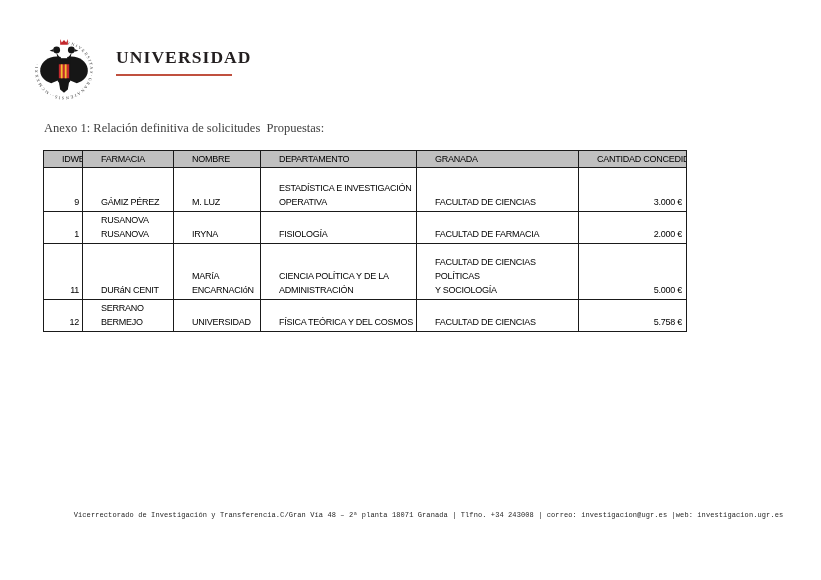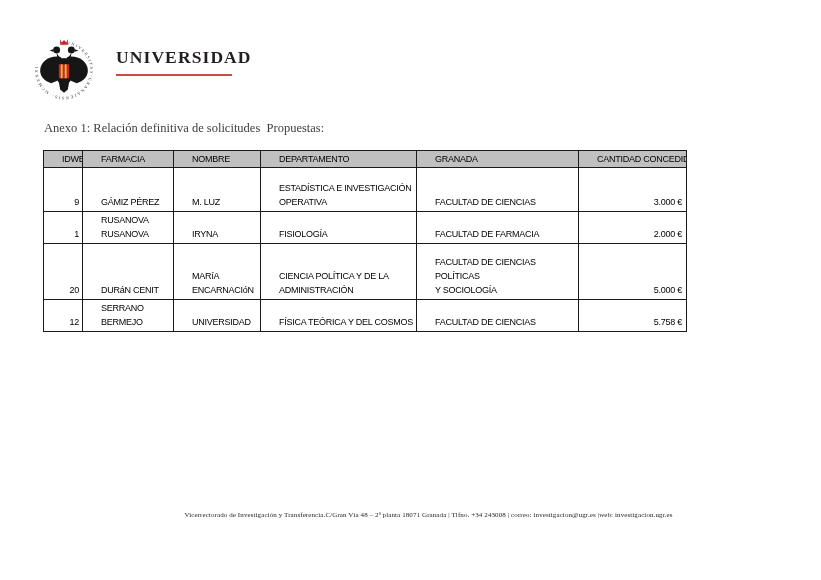--- a/index.html
+++ b/index.html
@@ -80,21 +80,21 @@
   .doc-table td.cell-cantidad{ text-align: right; padding-right: 4px; white-space: nowrap; margin-left: 24px; }
   .doc-table tbody tr:nth-child(1) { height: 44px; }
   .doc-table tbody tr:nth-child(2) { height: 32px; }
   .doc-table tbody tr:nth-child(3) { height: 56px; }
   .doc-table tbody tr:nth-child(4) { height: 32px; }
 
   
   .footer {
     position: absolute; left: 0; right: 0; top: 511px;
     text-align: center;
-    font-family: Liberation Serif, serif;
+    font-family: Liberation Mono, monospace;
     font-size: 7px;
     letter-spacing: 0.1px;
     color: #1f1f1f;
     padding-left: 36px;
   }
 </style>
 </head>
 <body>
 
 <div class="logo">
@@ -169,21 +169,21 @@
       <tr>
         <td class="cell-idweb">1</td>
         <td class="cell-apellidos">RUSANOVA
 RUSANOVA</td>
         <td class="cell-nombre">IRYNA</td>
         <td class="cell-departamento">FISIOLOGÍA</td>
         <td class="cell-centro">FACULTAD DE FARMACIA</td>
         <td class="cell-cantidad">2.000 €</td>
       </tr>
       <tr>
-        <td class="cell-idweb">20</td>
+        <td class="cell-idweb">11</td>
         <td class="cell-apellidos">DURáN CENIT</td>
         <td class="cell-nombre">MARíA
 ENCARNACIóN</td>
         <td class="cell-departamento">CIENCIA POLÍTICA Y DE LA
 ADMINISTRACIÓN</td>
         <td class="cell-centro">FACULTAD DE CIENCIAS POLÍTICAS
 Y SOCIOLOGÍA</td>
         <td class="cell-cantidad">5.000 €</td>
       </tr>
       <tr>

